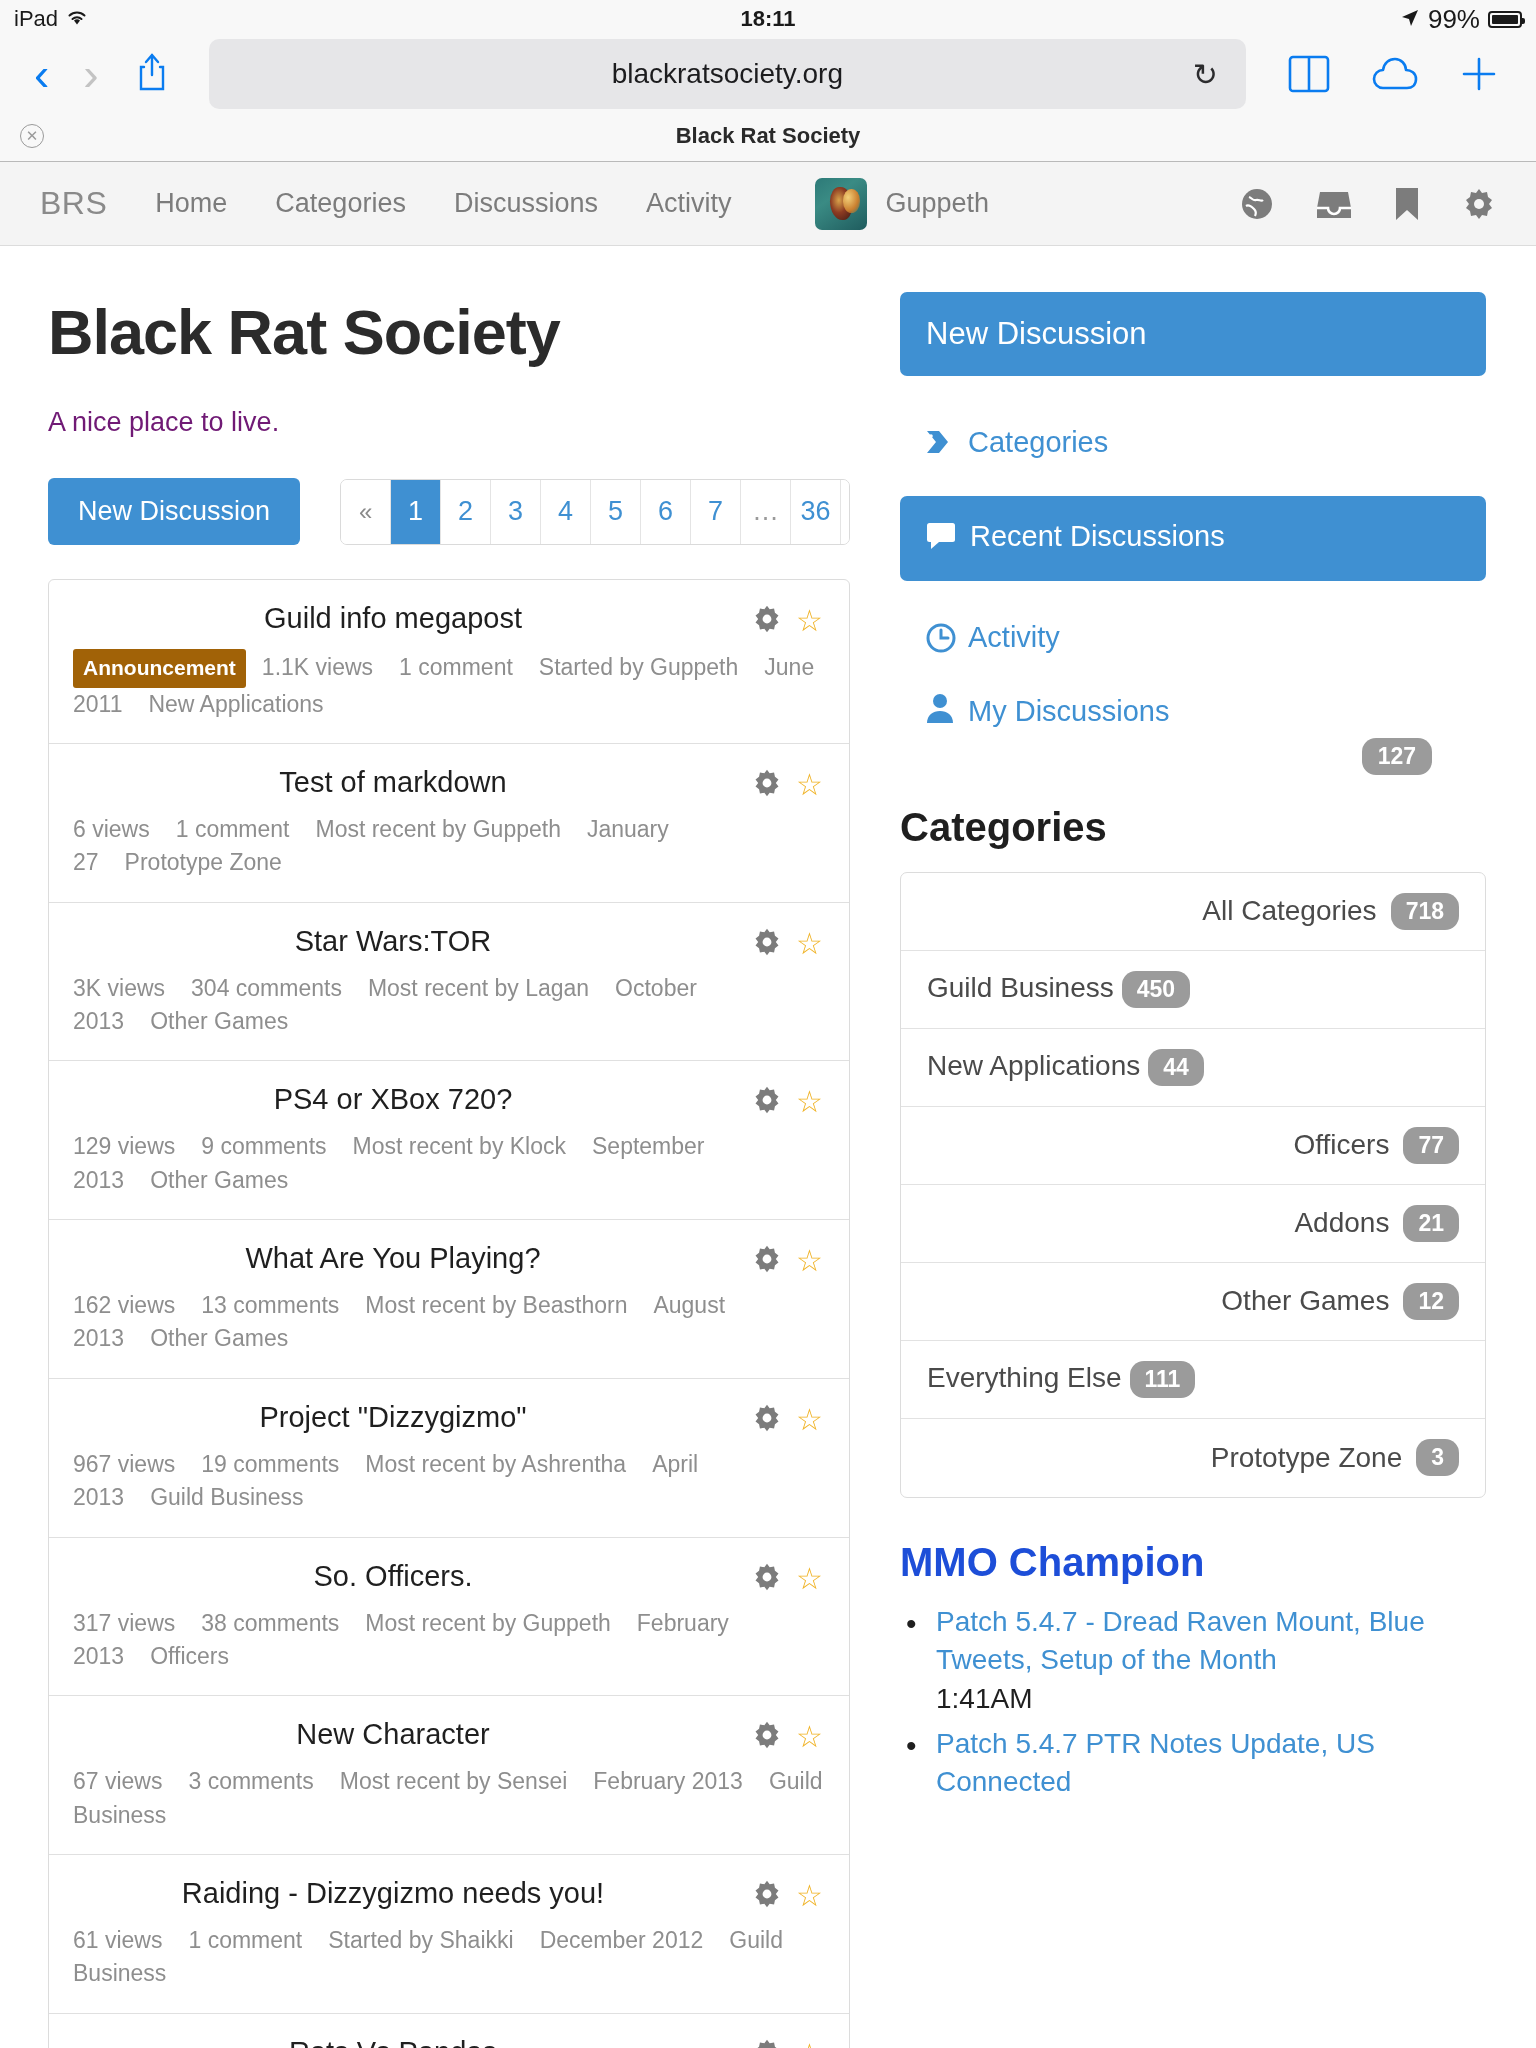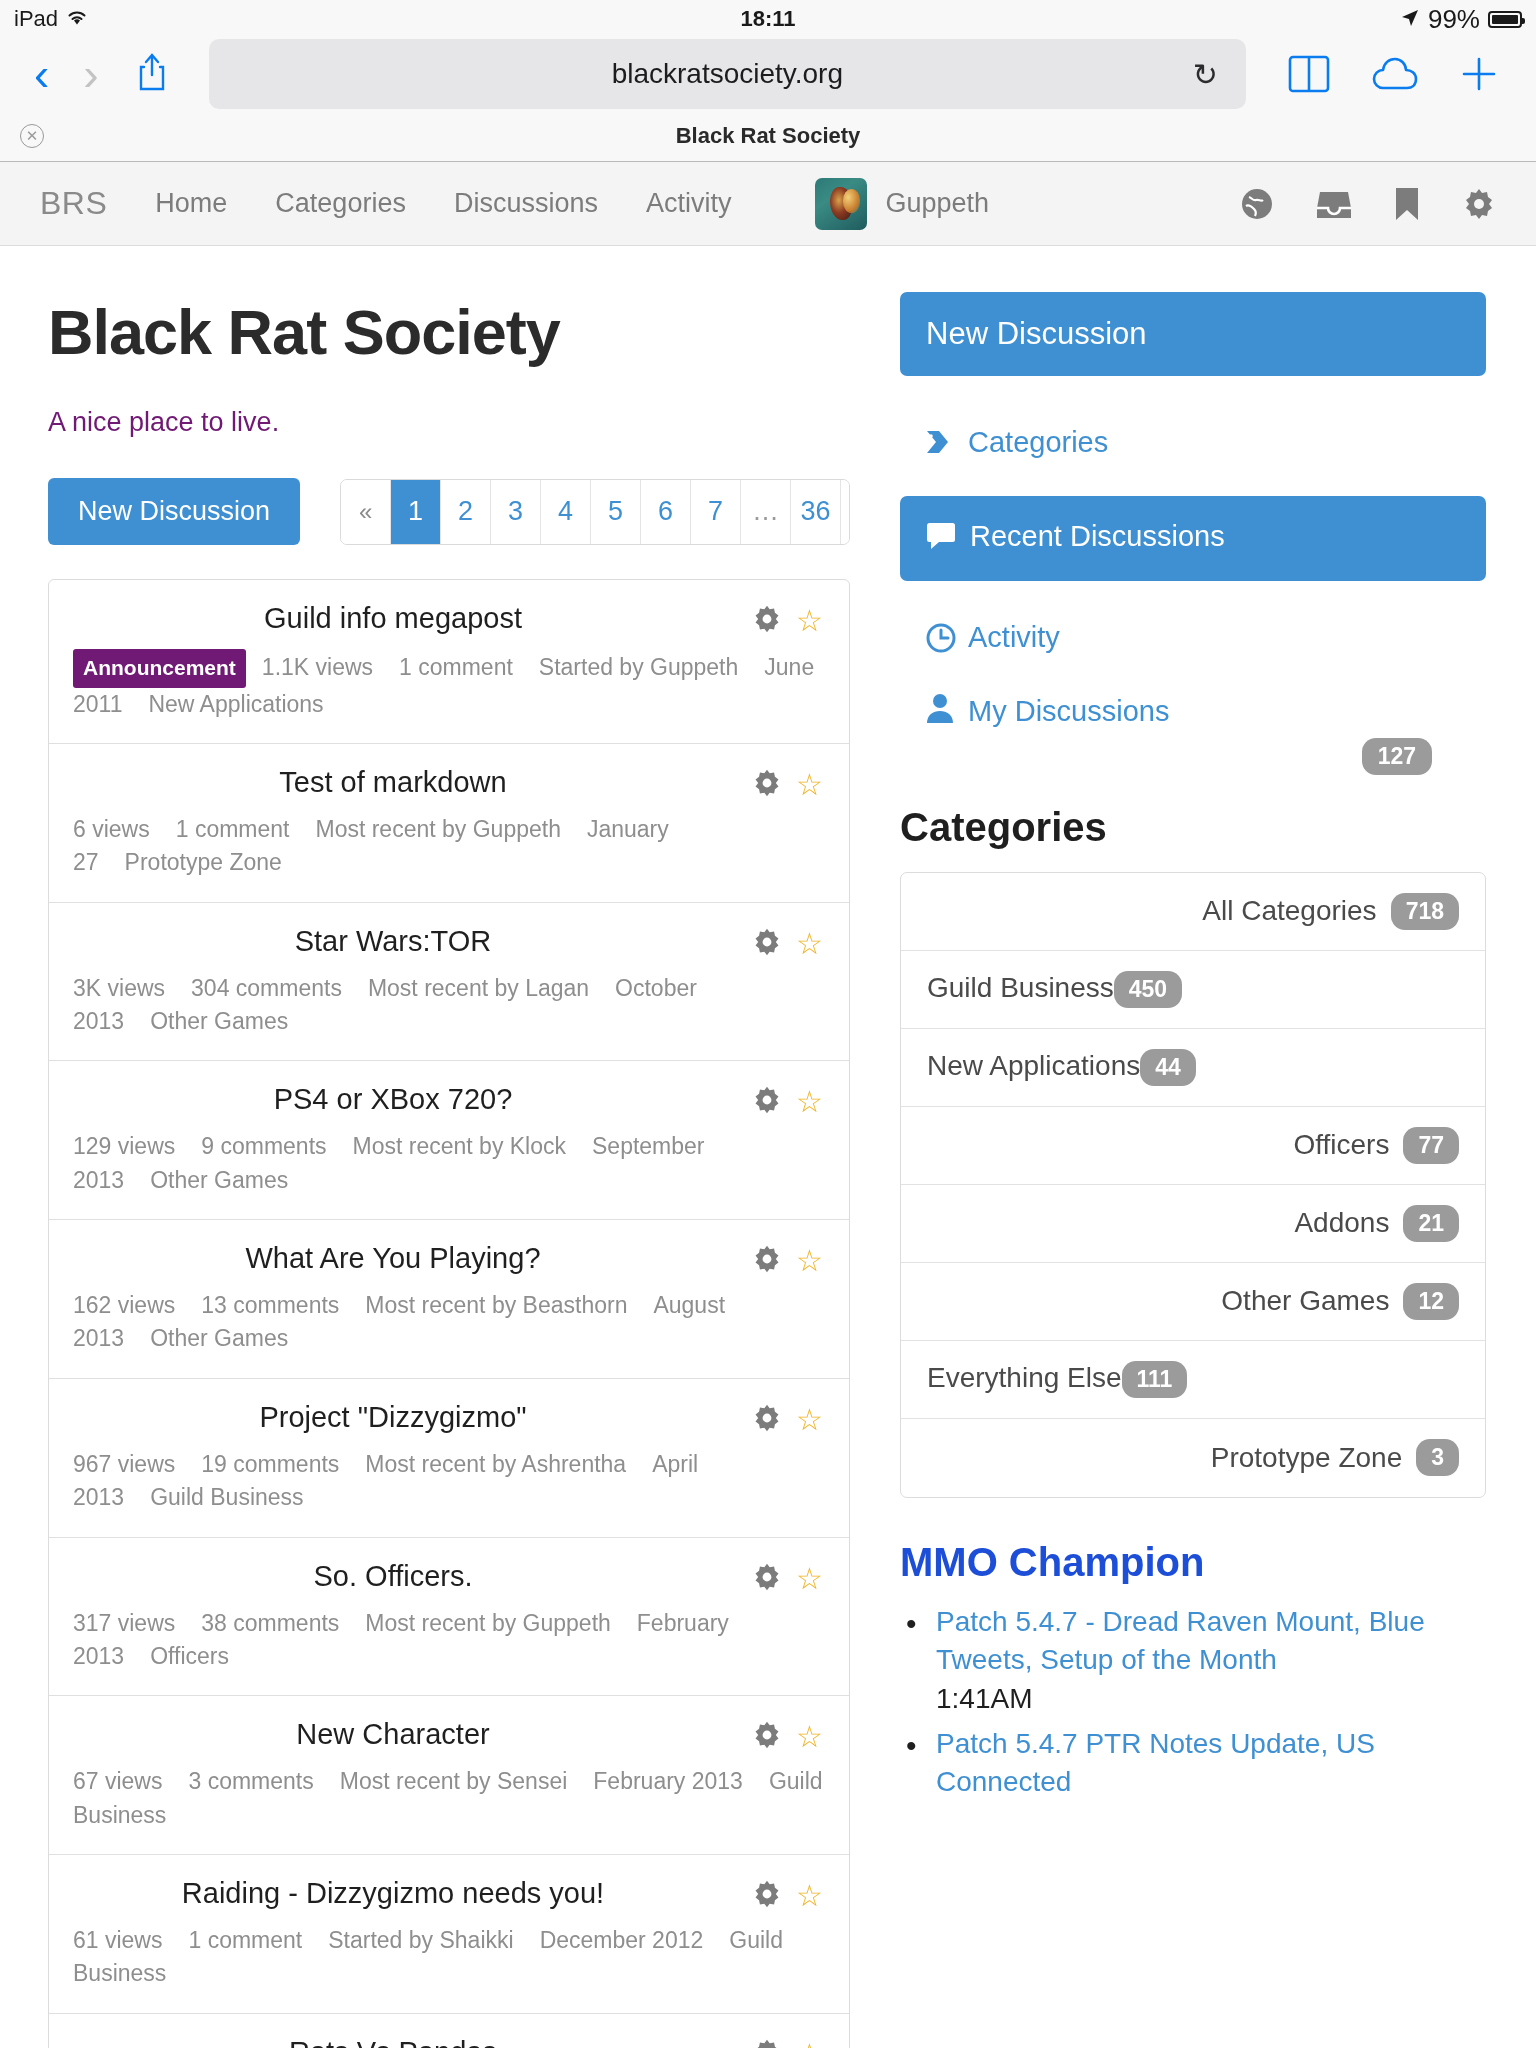--- a/index.html
+++ b/index.html
@@ -205,21 +205,21 @@
     text-align: center;
   }
   .disc-meta {
     margin-top: 14px;
     font-size: 23px; color: #8e8e8e;
     line-height: 1.45;
   }
   .disc-meta span { margin-right: 26px; }
   .disc-meta span:last-child { margin-right: 0; }
   .tag-badge {
-    background: #701a75; color: #fff;
+    background: #a16207; color: #fff;
     padding: 4px 10px; border-radius: 3px;
     font-size: 21px; font-weight: 700;
     margin-right: 16px !important;
     display: inline-block;
   }
   .item-actions {
     position: absolute; right: 26px; top: 24px;
     display: flex; align-items: center; gap: 14px;
   }
   .star { color: #f0b429; font-size: 30px; line-height: 1; }
@@ -285,21 +285,21 @@
   .cat-row:last-child { border-bottom: none; }
   .cat-badge {
     background: #9b9b9b; color: #fff;
     border-radius: 14px;
     font-size: 23px; font-weight: 700;
     padding: 5px 15px;
     margin-left: 14px;
     white-space: nowrap;
   }
   .cat-row.wrap { display: block; padding-top: 14px; }
-  .cat-row.wrap .cat-badge { margin-left: 0; display: inline-block; margin-top: 6px; }
+  .cat-row.wrap .cat-badge { margin-left: 8px; display: inline-block; margin-top: 6px; }
 
   h2.mmo-head {
     font-size: 40px; font-weight: 700; color: #1d4ed8;
     margin: 42px 0 18px 0;
   }
   .mmo-list { list-style: none; padding-left: 36px; }
   .mmo-list li {
     font-size: 28px; color: #3f90d2;
     line-height: 1.38;
     margin-bottom: 6px;

